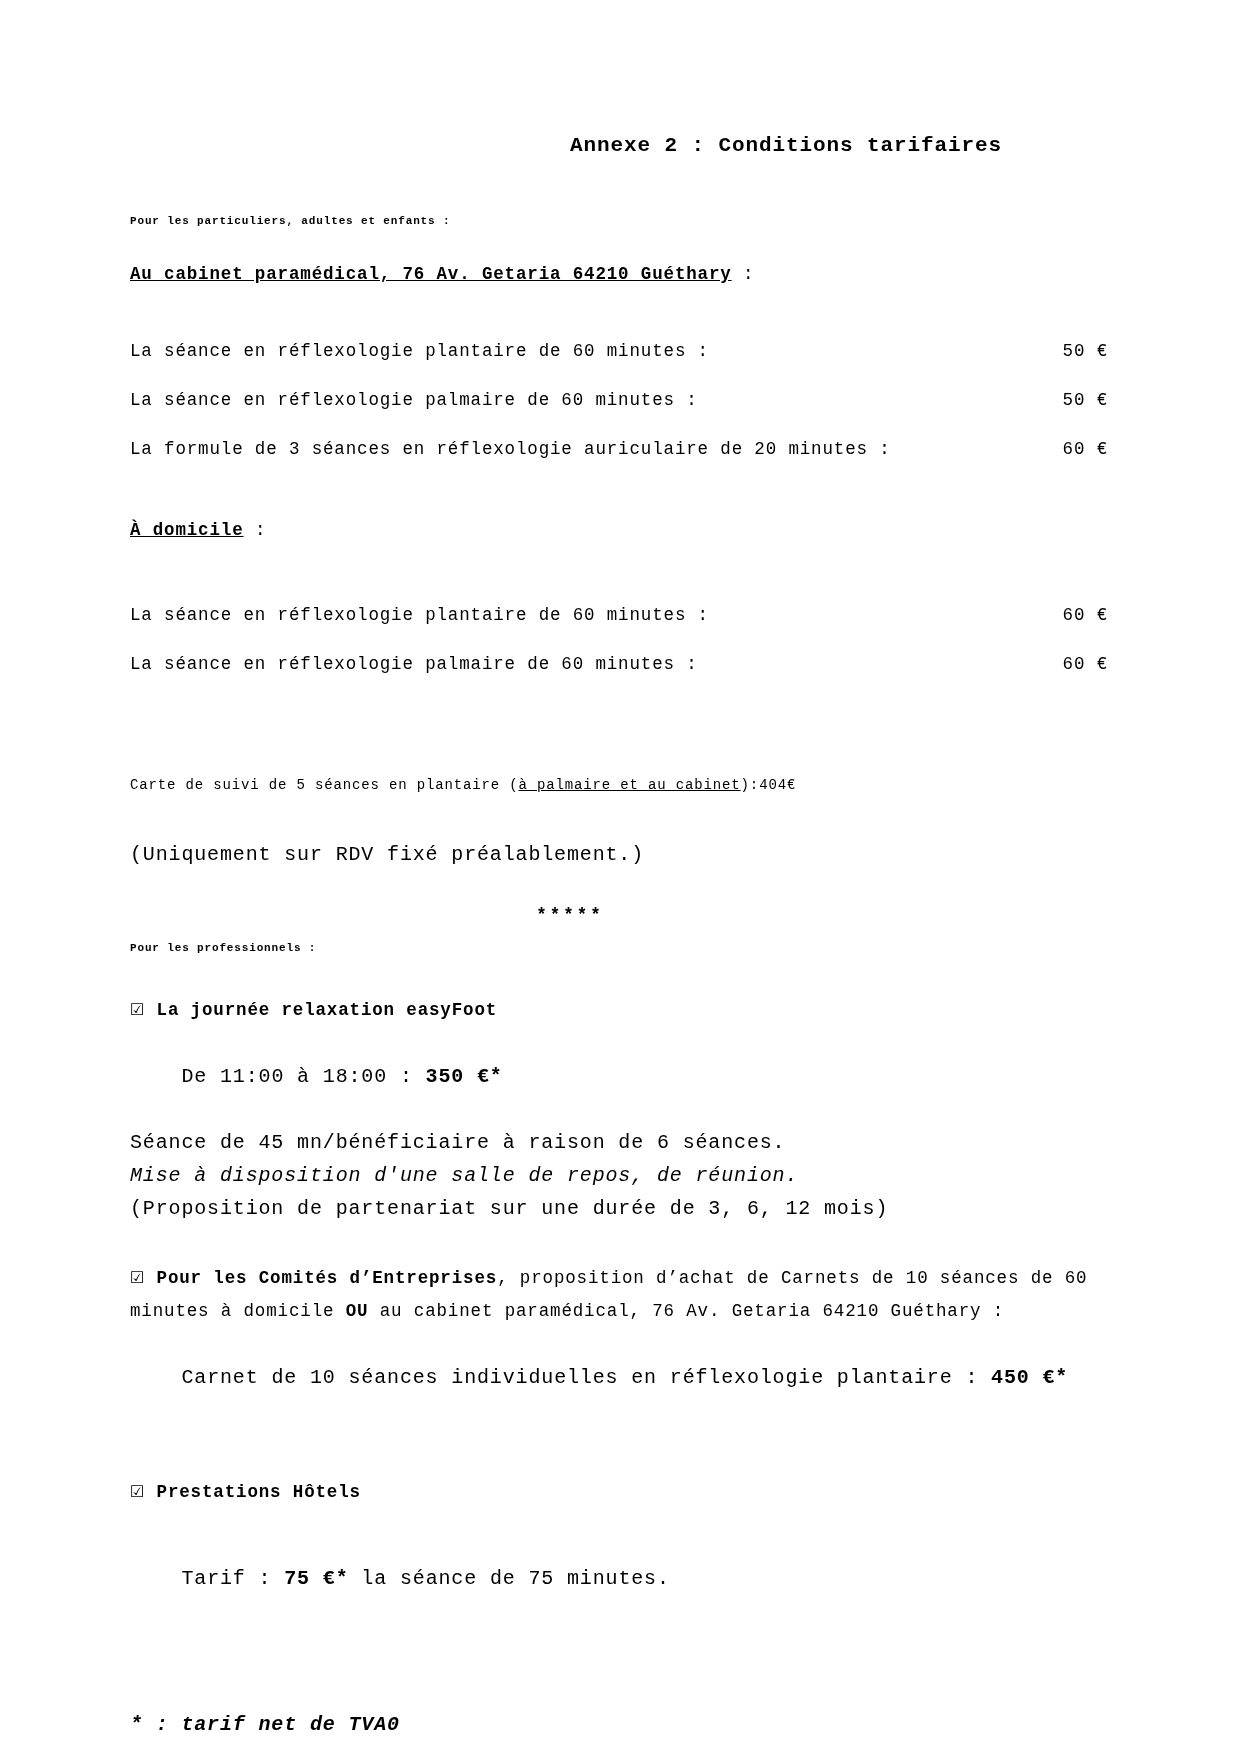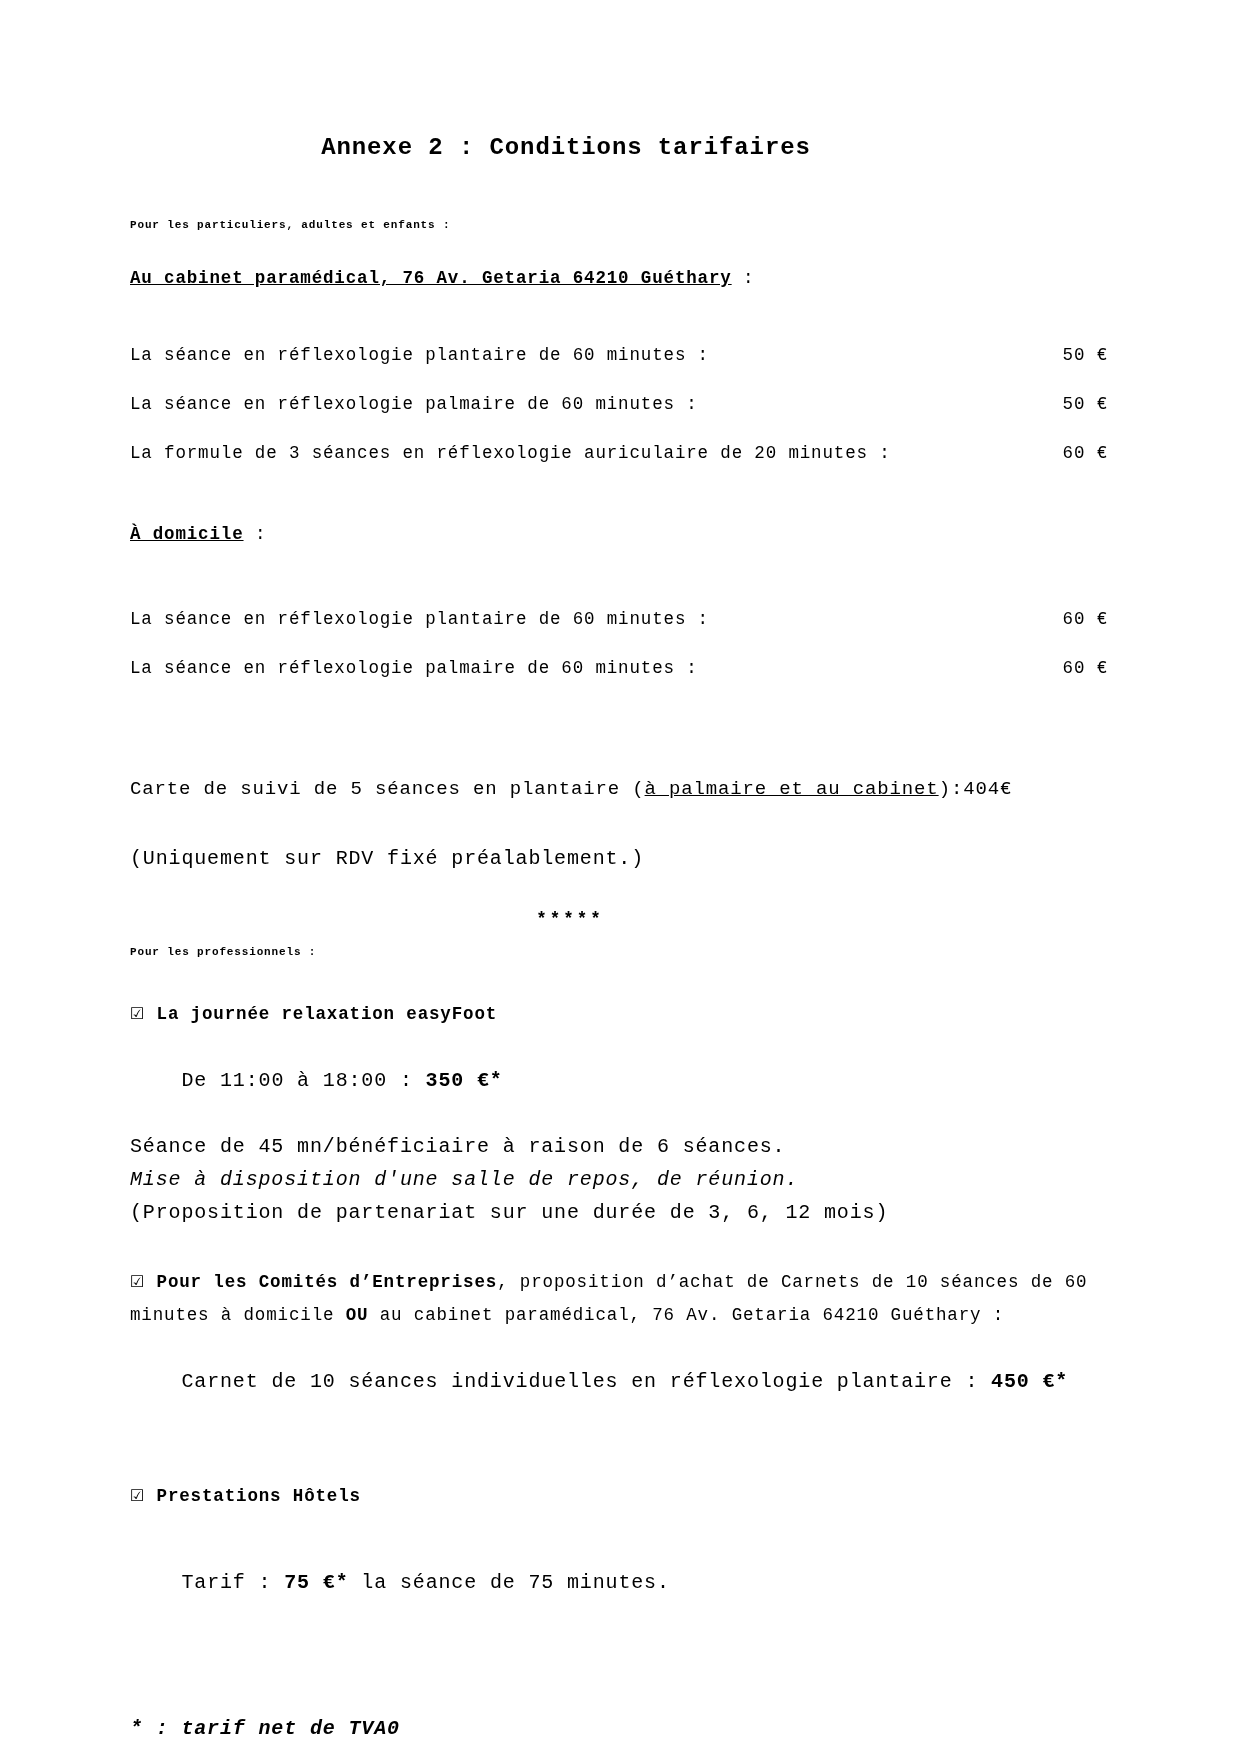--- a/index.html
+++ b/index.html
@@ -14,23 +14,23 @@
     color: #000000;
   }
   .page {
     position: relative;
     width: 1240px;
     height: 1755px;
     box-sizing: border-box;
     padding: 118px 130px 0 130px;
   }
   .doc-title {
-    text-align: center;
+    text-align: right;
     font-weight: bold;
-    font-size: 24px;
+    font-size: 21px;
     letter-spacing: 0.9px;
     margin: 0 0 0 0;
     padding-top: 16px;
     padding-right: 108px;
   }
   .line {
     font-size: 20px;
     letter-spacing: 0.85px;
     line-height: 33px;
     white-space: pre-wrap;
@@ -73,21 +73,21 @@
   .price-row .amount {
     font-weight: normal;
     white-space: pre;
     text-align: right;
     flex: 0 0 auto;
     padding-right: 2px;
   }
   .carte-row {
     display: flex;
     align-items: baseline;
-    font-size: 19px;
+    font-size: 14px;
     letter-spacing: 0.85px;
     line-height: 33px;
   }
   .stars {
     text-align: center;
     font-weight: bold;
     font-size: 17.5px;
     letter-spacing: 3px;
     padding-right: 100px;
     line-height: 33px;

